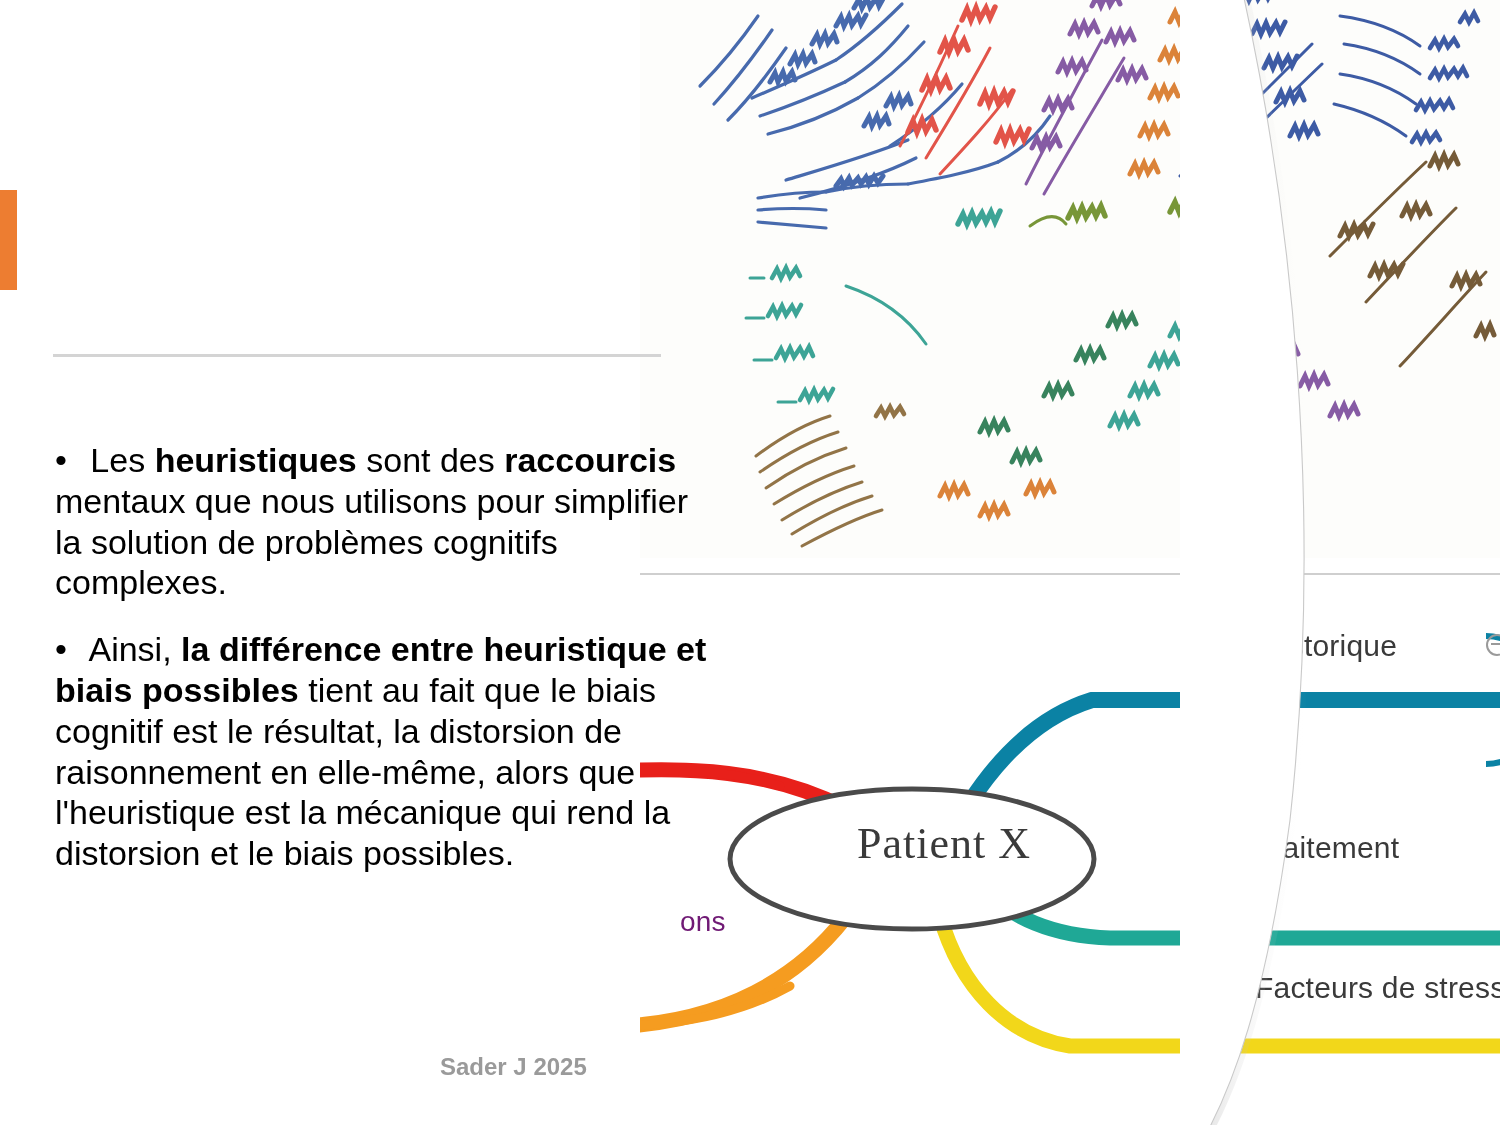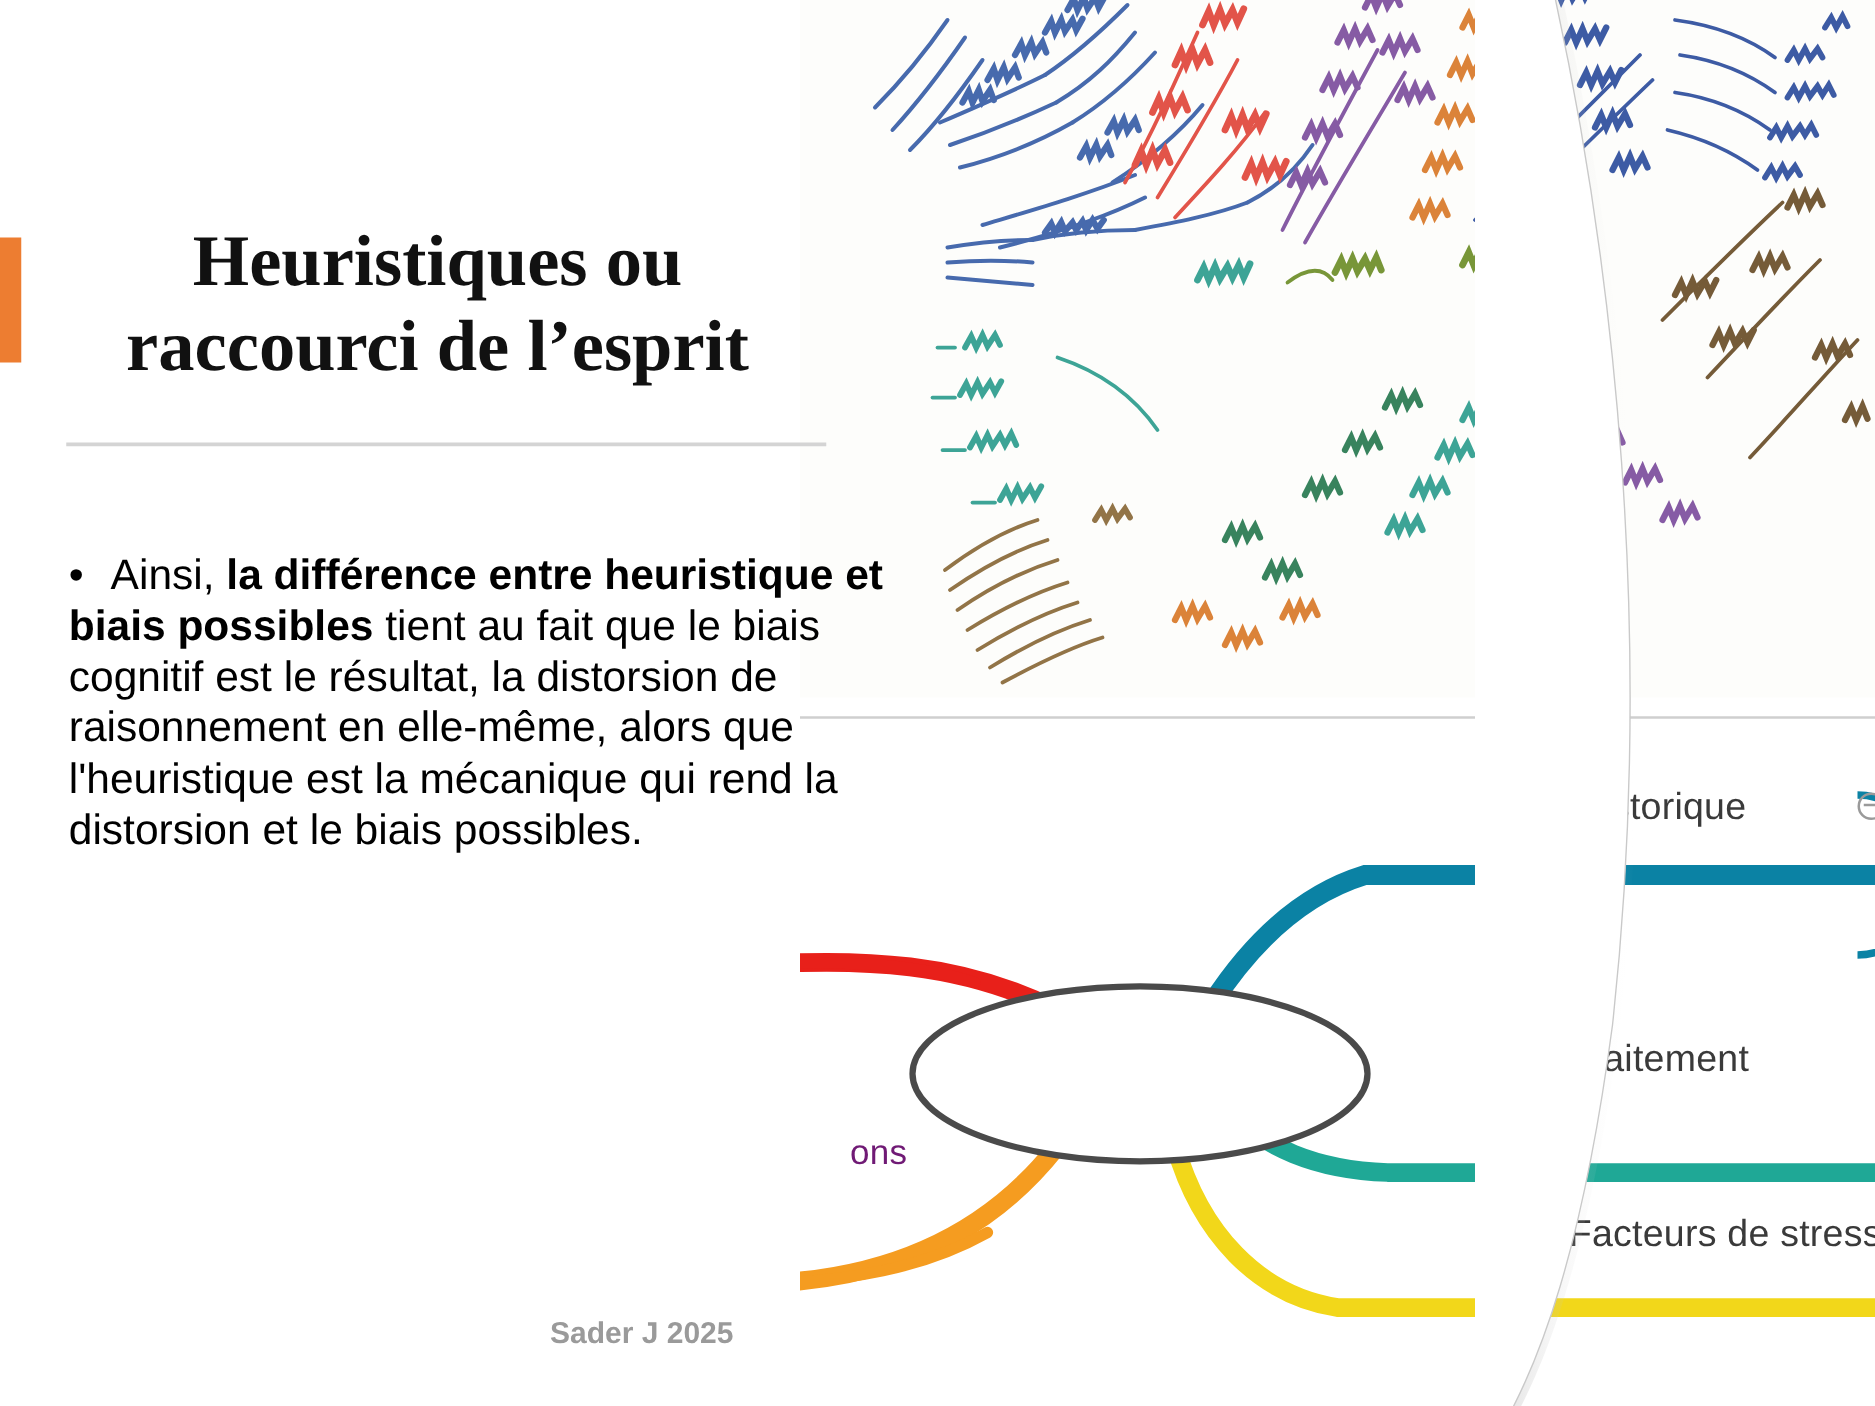--- a/index.html
+++ b/index.html
@@ -350,20 +350,21 @@
         <ellipse cx="272" cy="283" rx="182" ry="70" fill="#ffffff" stroke="#4a4a4a" stroke-width="5"></ellipse>
       </svg>
 
       <div class="mm-label" id="label-historique">Historique</div>
       <div id="collapse-historique"></div>
 
       <div class="mm-label" id="label-traitement">Traitement</div>
 
       <div class="mm-label" id="label-facteurs">Facteurs de stress</div>
 
+      <div class="mm-label" style="left:217px; top:242px; font-family:'Liberation Serif', serif; font-size:44px; color:#3a3a3a; letter-spacing:1px;">Patient X</div>
 
       <div class="mm-label" style="left:40px; top:330px; font-size:28px; color:#701a75;">ons</div>
     </div>
 
     <svg id="curve-mask" viewBox="0 0 300 1145" xmlns="http://www.w3.org/2000/svg">
       <defs>
         <linearGradient id="edgeShadow" x1="0" y1="0" x2="1" y2="0">
           <stop offset="0%" stop-color="#9a9a9a" stop-opacity="0.40"></stop>
           <stop offset="45%" stop-color="#bdbdbd" stop-opacity="0.16"></stop>
           <stop offset="100%" stop-color="#ffffff" stop-opacity="0"></stop>
@@ -377,25 +378,27 @@
                L-20,1155 L-20,-10 Z" fill="#ffffff"></path>
 
       <path d="M60,-10 C112,220 144,520 110,830 C86,1010 52,1100 20,1155" fill="none" stroke="#c9c9c9" stroke-width="1.1"></path>
     </svg>
   </div>
 
   <div id="text-panel">
 
     <div id="accent-bar"></div>
 
-    <h1 id="slide-title">Heuristiques ou raccourci de l’esprit</h1>
 
     <div id="title-divider"></div>
 
     <div id="body-text">
+      <p class="bullet-para">
+        <span class="dot">•</span><span> Les </span><b>heuristiques</b><span> sont des </span><b>raccourcis</b><span> mentaux que nous utilisons pour simplifier la solution de problèmes cognitifs complexes.</span>
+      </p>
 
       <p class="bullet-para">
         <span class="dot">•</span><span> Ainsi, </span><b>la différence entre heuristique et biais possibles</b><span> tient au fait que le biais cognitif est le résultat, la distorsion de raisonnement en elle-même, alors que l'heuristique est la mécanique qui rend la distorsion et le biais possibles.</span>
       </p>
     </div>
 
     <div id="footer-credit">Sader J 2025</div>
   </div>
 
 </div>

